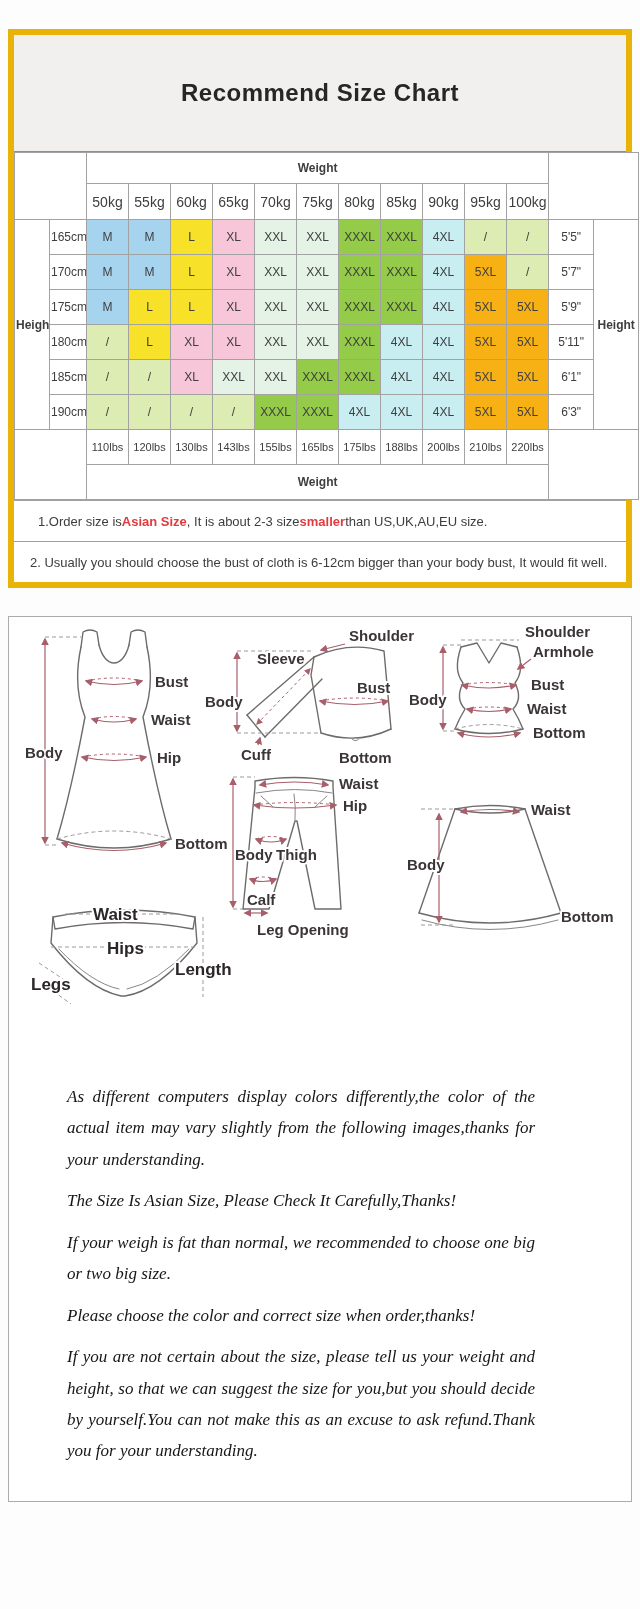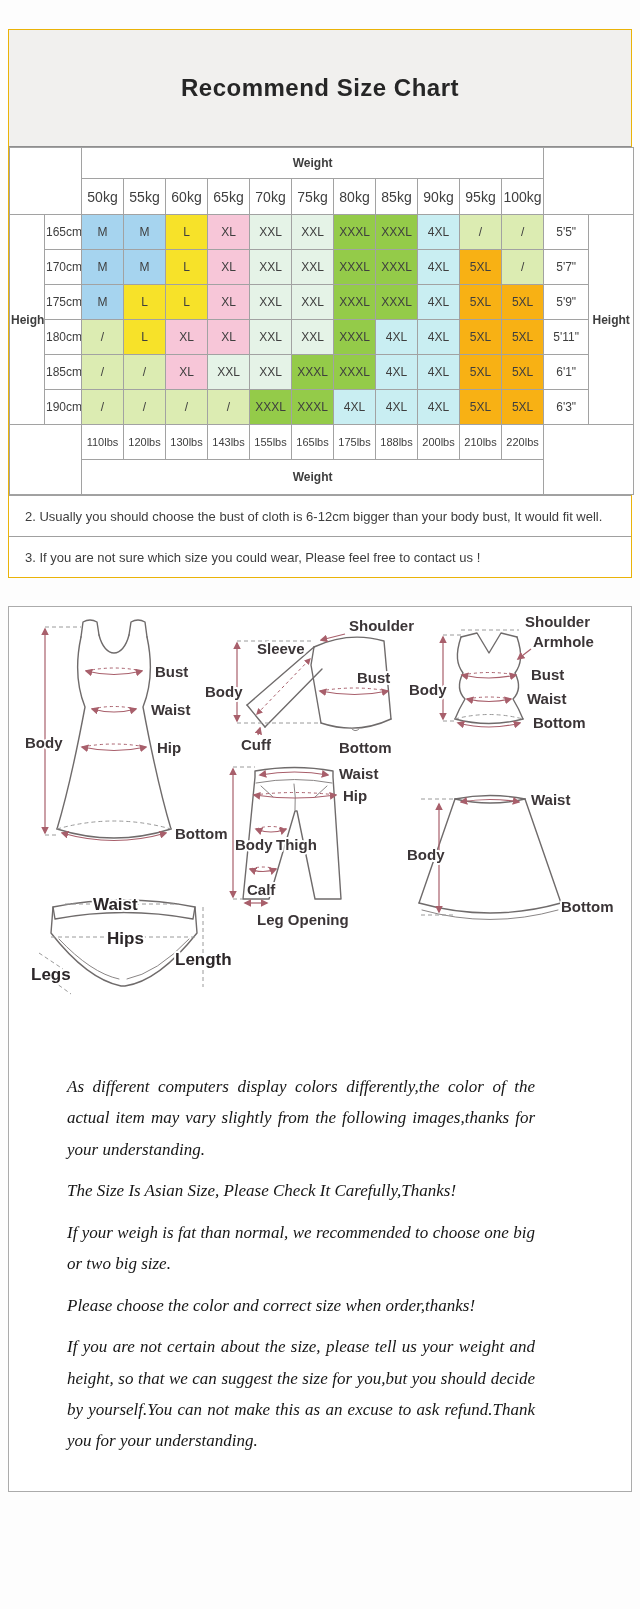--- a/index.html
+++ b/index.html
@@ -1,19 +1,19 @@
 <!DOCTYPE html>
 <html><head>
 <meta charset="utf-8">
 <style>
   html,body { margin:0; padding:0; background:#fdfdfd; }
   .page { width:640px; font-family:"Liberation Sans", sans-serif; color:#3e3e3e; }
 
   
-  .chart-box { margin:29px 8px 0 8px; border:1px solid #eab308; background:#fff; }
+  .chart-box { margin:29px 8px 0 8px; border:6px solid #eab308; background:#fff; }
   .chart-title { height:116px; display:flex; align-items:center; justify-content:center;
                  background:#f1f0ee; border-bottom:1px solid #8f8f8f;
                  font-size:24px; font-weight:bold; color:#262626; letter-spacing:.5px; }
   table.size { width:100%; border-collapse:collapse; table-layout:fixed; }
   table.size td { border:1px solid #a2a2a2; text-align:center; vertical-align:middle;
                   font-size:12px; color:#3e3e3e; overflow:hidden; }
   tr.r-wtop td { height:28px; }
   tr.r-kg td   { height:33px; font-size:14px; }
   tr.r-data td { height:32px; }
   tr.r-lbs td  { height:32px; font-size:11px; }
@@ -196,25 +196,29 @@
             <td class="lbs">210lbs</td>
             <td class="lbs">220lbs</td>
             <td class="corner" colspan="2" rowspan="2"></td>
           </tr>
           <tr class="r-wbot">
             <td class="w-head" colspan="11">Weight</td>
           </tr>
         </tbody>
     </table>
 
+    <div class="note-row">
+      <span>1.Order size is </span>
+        <span class="red">Asian Size</span>
+        <span>, It is about 2-3 size </span>
+        <span class="red">smaller</span>
+        <span> than US,UK,AU,EU size.</span>
+    </div>
     <div class="note-row" style="padding-left:16px;">
       <span>2. Usually you should choose the bust of cloth is 6-12cm bigger than your body bust, It would fit well.</span>
-    </div>
-    <div class="note-row" style="padding-left:16px;">
-      <span>3. If you are not sure which size you could wear, Please feel free to contact us !</span>
     </div>
   </section>
 
   <section class="info-box">
 
     <svg class="diagrams" width="622" height="438" viewBox="0 0 622 438">
       <defs>
         <marker id="ah" viewBox="0 0 10 10" refX="8" refY="5" markerWidth="6.5" markerHeight="6.5" orient="auto-start-reverse">
           <path d="M0,0 L10,5 L0,10 z" fill="#a85f6b"></path>
         </marker>

